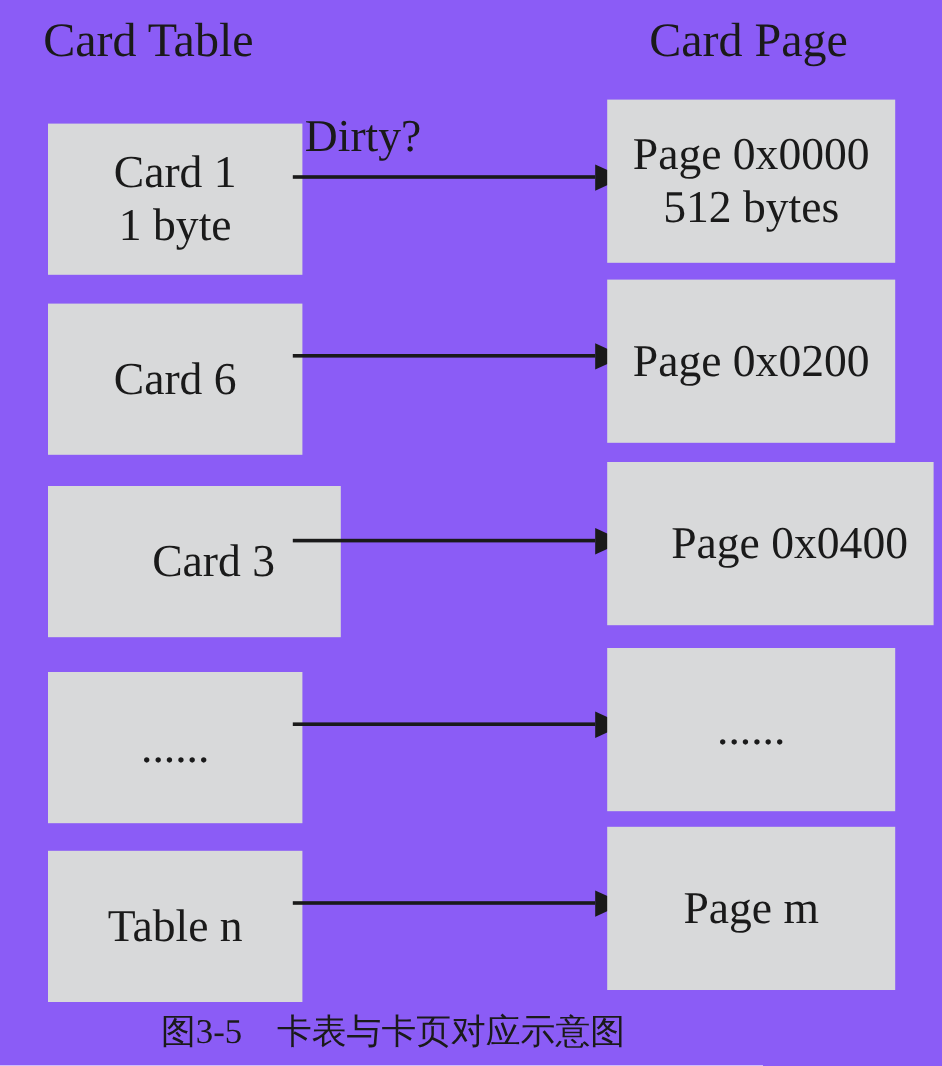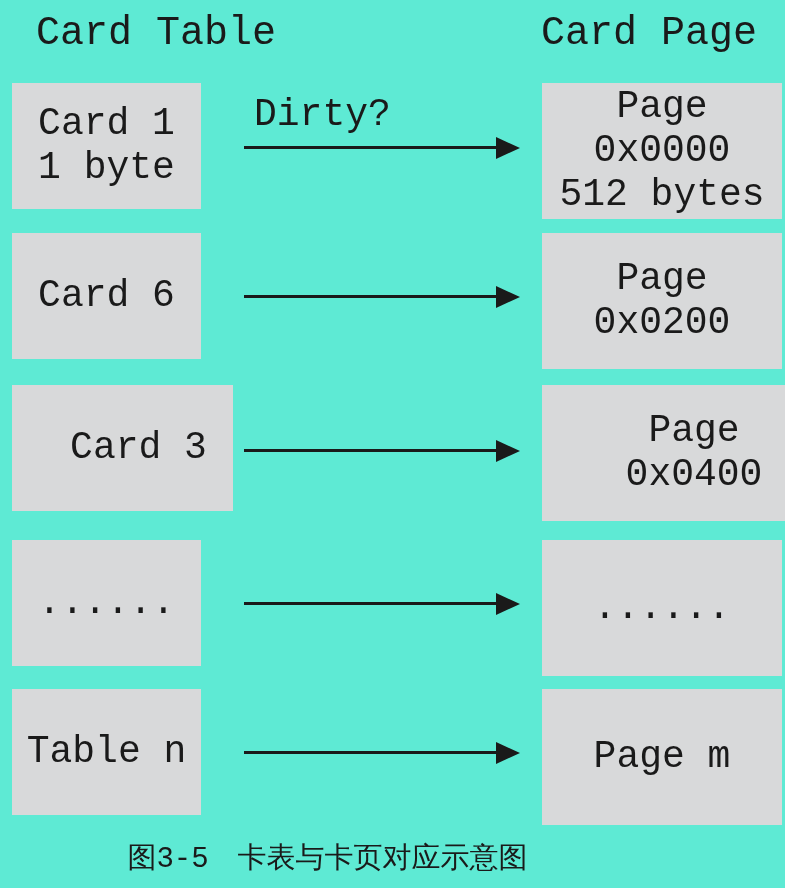--- a/index.html
+++ b/index.html
@@ -4,22 +4,22 @@
 <style>
   html, body {
     margin: 0;
     padding: 0;
     background: #ffffff;
   }
   .canvas {
     position: relative;
     width: 785px;
     height: 888px;
-    background: #5eead4;
-    font-family: Liberation Mono, monospace;
+    background: #8b5cf6;
+    font-family: Liberation Serif, serif;
     color: #1a1a1a;
     overflow: hidden;
   }
   .col-header {
     position: absolute;
     top: 12px;
     font-size: 40px;
     line-height: 1.1;
     color: #1a1a1a;
     white-space: nowrap;
@@ -32,22 +32,22 @@
     background: #d8d9da;
     display: flex;
     align-items: center;
     justify-content: center;
     text-align: center;
     font-size: 38px;
     line-height: 1.16;
     white-space: pre-line;
     color: #1a1a1a;
   }
-  .box.card { left: 12px;  width: 189px; height: 126px; }
-  .box.page { left: 542px; width: 240px; height: 136px; }
+  .box.card { left: 40px;  width: 212px; height: 126px; margin-top: 20px; }
+  .box.page { left: 506px; width: 240px; height: 136px; }
 
   .r1 { top: 83px; }
   .r2 { top: 233px; }
   .r3 { top: 385px; padding-left: 32px; }
   .r4 { top: 540px; }
   .r5 { top: 689px; }
 
   .arrow-line {
     position: absolute;
     left: 244px;

